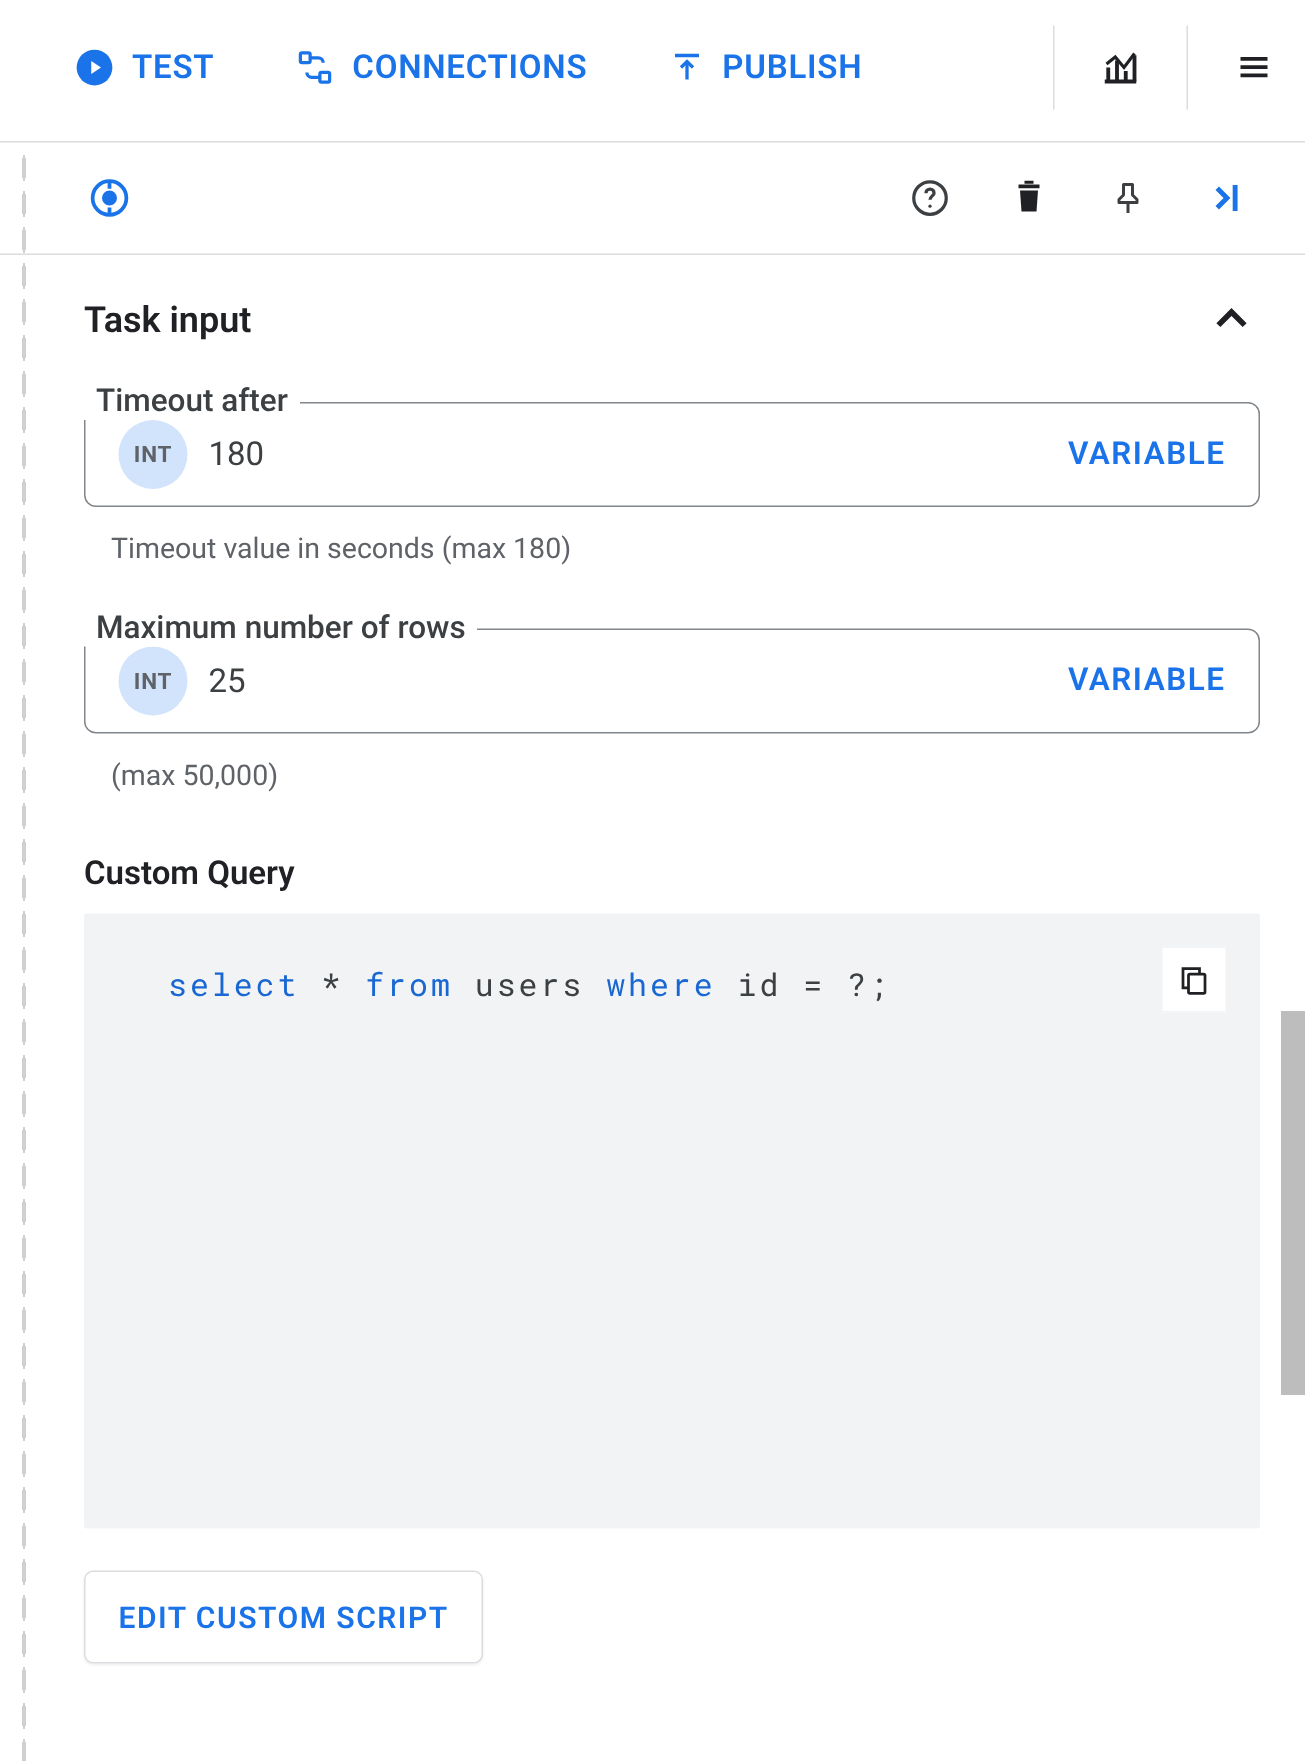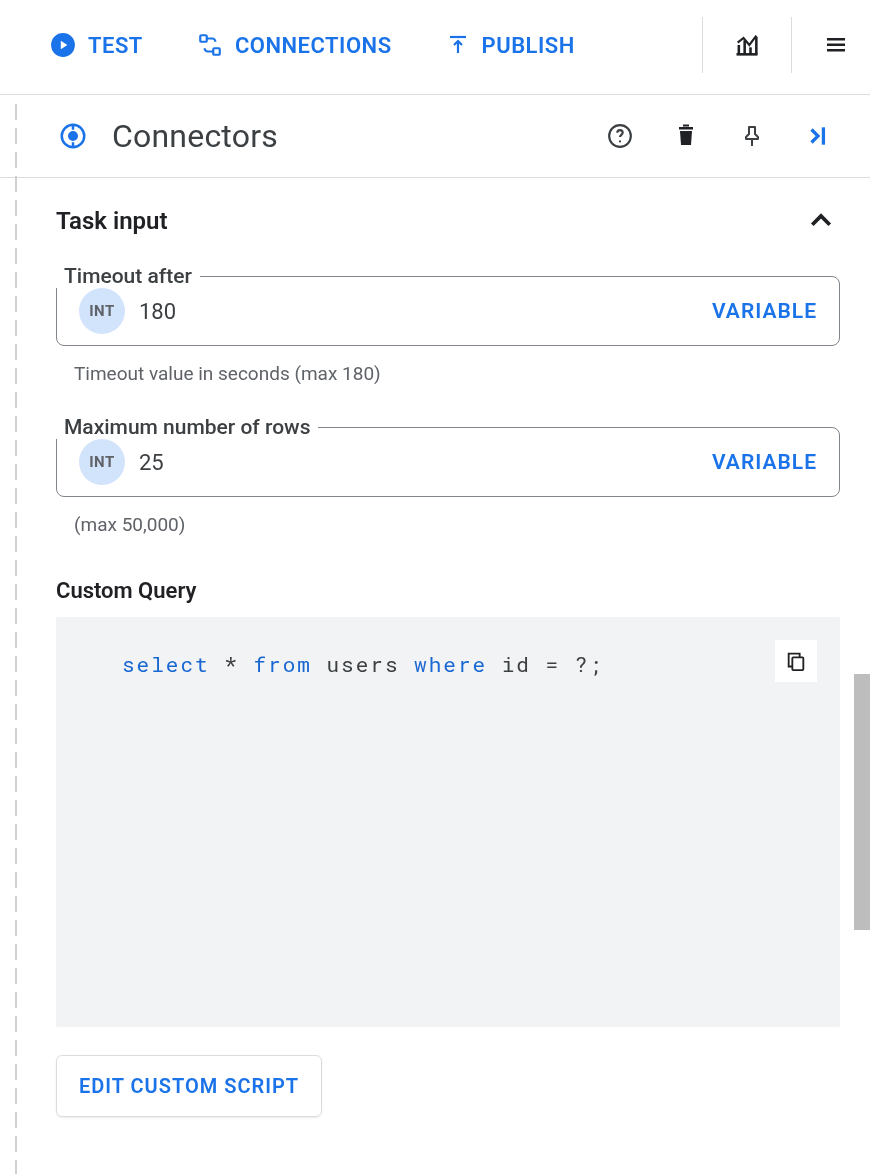--- a/index.html
+++ b/index.html
@@ -33,21 +33,21 @@
   .field-wrap { position: relative; margin-top: 20px; }
   .field { border: 1.5px solid #80868b; border-radius: 8px; height: 70px; display:flex; align-items:center; padding: 0 22px; }
   .field-legend { position:absolute; top:-12px; left:0; background:#fff; padding:0 8px; font-size:21px; color:#3c4043; font-weight:500; }
   .pill { width:46px; height:46px; border-radius:50%; background:#d2e3fc; color:#5f6368; font-weight:700; font-size:15px; display:flex; align-items:center; justify-content:center; margin-right:14px; letter-spacing:0.5px;}
   .field-value { font-size:22px; color:#3c4043; font-weight:400; flex:1; }
   .var-link { color:#1a73e8; font-size:21px; font-weight:600; letter-spacing:1px; cursor:pointer; }
   .hint { font-size:19px; color:#5f6368; margin-top:16px; margin-left:18px; }
 
   .label { font-size:22px; font-weight:600; color:#202124; margin-top:42px; margin-bottom:14px; }
 
-  .code-box { background:#f1f3f4; border-radius:2px; min-height:410px; padding: 32px 36px; position:relative; font-family: "Roboto Mono", Menlo, Consolas, monospace; font-size:21px; line-height:1.5; letter-spacing:2px; color:#3c4043;}
+  .code-box { background:#f1f3f4; border-radius:2px; min-height:410px; padding: 32px 26px; position:relative; font-family: "Roboto Mono", Menlo, Consolas, monospace; font-size:21px; line-height:1.5; letter-spacing:2px; color:#3c4043;}
   .kw { color:#1967d2; }
   .copy-btn { position:absolute; top:22px; right:22px; width:44px; height:44px; background:#fff; border:1px solid #f1f3f4; display:flex; align-items:center; justify-content:center; cursor:pointer;}
 
   .edit-btn { margin-top:28px; display:inline-flex; align-items:flex-end; padding: 18px 22px; border:1px solid #dadce0; border-radius:6px; color:#1a73e8; font-size:20px; font-weight:600; letter-spacing:1px; cursor:pointer; box-shadow:0 1px 2px rgba(0,0,0,0.08);}
 
   
   .gutter { position:absolute; left:14px; top:100px; bottom:0; width:4px; background-image: radial-gradient(#d0d0d0 1.5px, transparent 1.5px); background-size: 4px 24px; background-repeat: repeat-y; }
 
   
   .scroll { position:absolute; right:0; top:674px; width:16px; height:256px; background:#bdbdbd; border-radius:0;}
@@ -115,21 +115,20 @@
 
 <div class="panel-header">
   <span>
     <svg width="30" height="30" viewBox="0 0 24 24" fill="none" stroke="#1a73e8" stroke-width="2">
         <circle cx="12" cy="12" r="9"></circle>
         <circle cx="12" cy="12" r="3" fill="#1a73e8"></circle>
         <line x1="12" y1="3" x2="12" y2="7"></line>
         <line x1="12" y1="17" x2="12" y2="21"></line>
       </svg>
   </span>
-  <div class="panel-title">Connectors</div>
   <div class="panel-actions">
     <span class="panel-icon">
       <svg width="26" height="26" viewBox="0 0 24 24" fill="none" stroke="#3c4043" stroke-width="2">
           <circle cx="12" cy="12" r="10"></circle>
           <path d="M9.5 9a2.5 2.5 0 115 0c0 1.5-2.5 2-2.5 4"></path>
           <circle cx="12" cy="17" r="1" fill="#3c4043" stroke="none"></circle>
         </svg>
     </span>
     <span class="panel-icon">
       <svg width="24" height="26" viewBox="0 0 24 24" fill="#202124">

